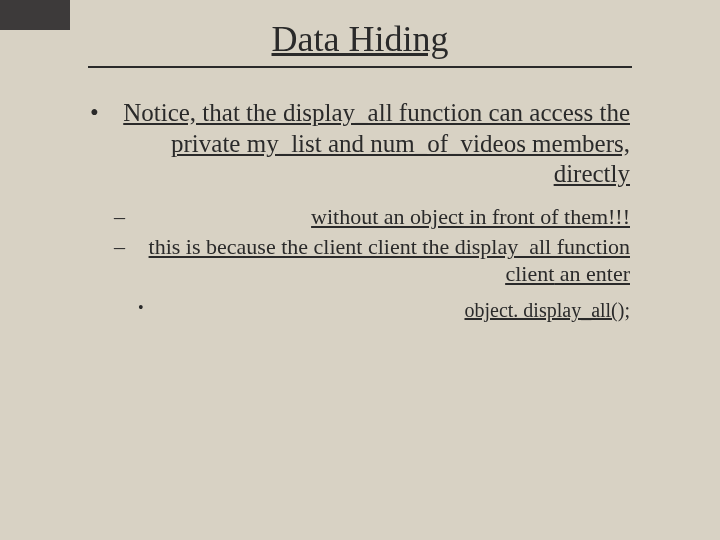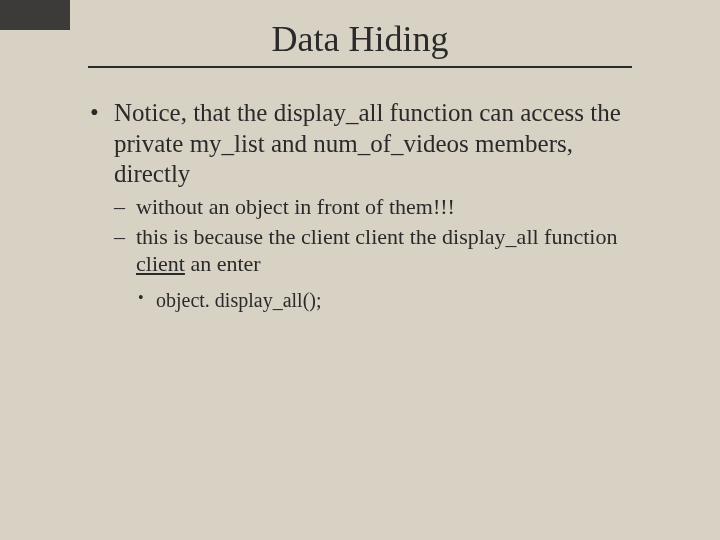--- a/index.html
+++ b/index.html
@@ -15,33 +15,35 @@
     .corner-accent {
       position: absolute;
       top: 0;
       left: 0;
       width: 70px;
       height: 30px;
       background: #3d3a3a;
     }
     .slide {
       padding: 18px 60px 0 60px;
+      text-decoration: underline;
     }
     .title {
       font-size: 36px;
       font-weight: 400;
       text-align: center;
       margin-bottom: 6px;
     }
     .underline {
       border-bottom: 2px solid #2a2a2a;
       margin: 0 28px 30px 28px;
     }
     .content {
       padding: 0 30px;
+      text-align: right;
     }
     ul.level1 {
       list-style: none;
       font-size: 25px;
       line-height: 1.22;
     }
     ul.level1 > li {
       position: relative;
       padding-left: 24px;
       margin-bottom: 10px;
@@ -49,21 +51,21 @@
     ul.level1 > li::before {
       content: "•";
       position: absolute;
       left: 0;
       top: 0;
       font-size: 25px;
     }
     ul.level2 {
       list-style: none;
       font-size: 22px;
-      margin-top: 4px;
+      margin-top: 14px;
       line-height: 1.22;
     }
     ul.level2 > li {
       position: relative;
       padding-left: 22px;
       margin-bottom: 4px;
     }
     ul.level2 > li::before {
       content: "–";
       position: absolute;

